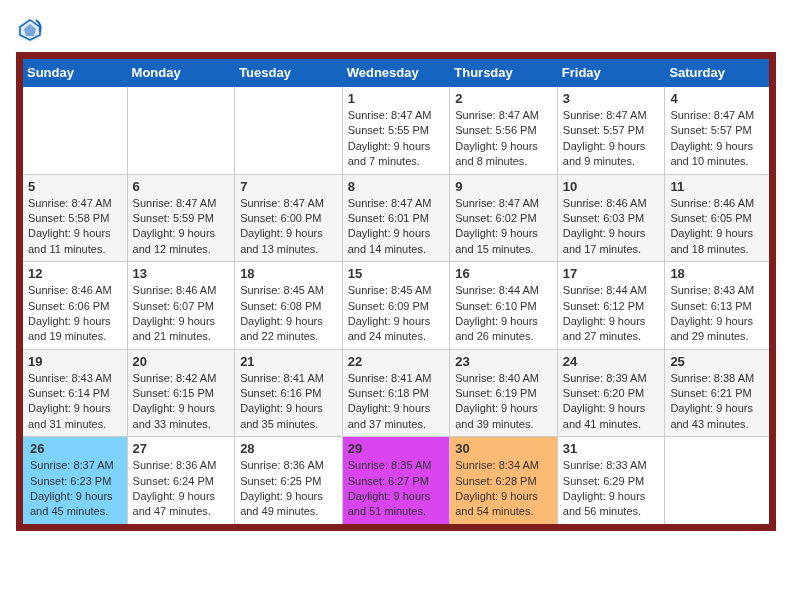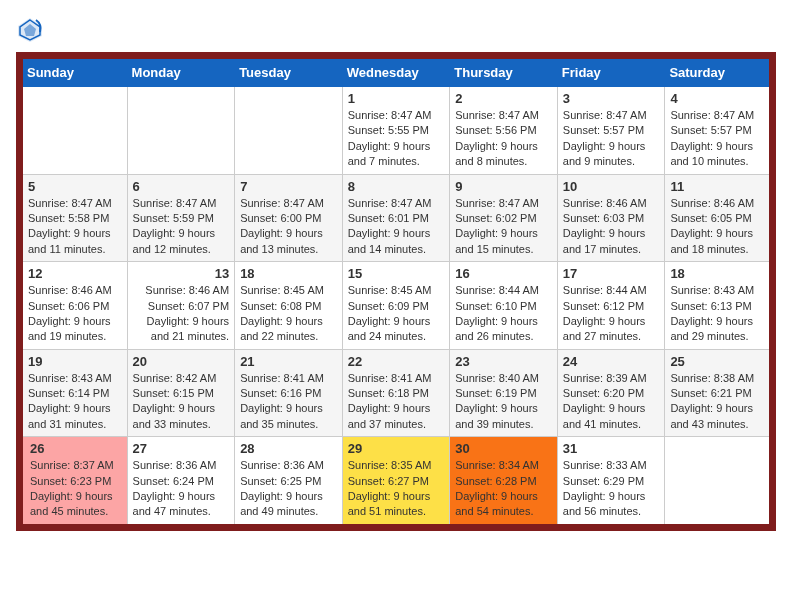--- a/index.html
+++ b/index.html
@@ -175,21 +175,21 @@
         <td style="background: rgb(245, 245, 245);">
           <div class="day-number">11</div>
           <div class="day-info">Sunrise: 8:46 AM<br>Sunset: 6:05 PM<br>Daylight: 9 hours<br>and 18 minutes.</div>
         </td>
       </tr>
       <tr>
         <td style="background: rgb(255, 255, 255);">
           <div class="day-number">12</div>
           <div class="day-info">Sunrise: 8:46 AM<br>Sunset: 6:06 PM<br>Daylight: 9 hours<br>and 19 minutes.</div>
         </td>
-        <td style="background: rgb(255, 255, 255); text-align: right;">
+        <td style="background: rgb(255, 255, 255);">
           <div class="day-number">13</div>
           <div class="day-info">Sunrise: 8:46 AM<br>Sunset: 6:07 PM<br>Daylight: 9 hours<br>and 21 minutes.</div>
         </td>
         <td style="background: rgb(255, 255, 255);">
           <div class="day-number">18</div>
           <div class="day-info">Sunrise: 8:45 AM<br>Sunset: 6:08 PM<br>Daylight: 9 hours<br>and 22 minutes.</div>
         </td>
         <td style="background: rgb(255, 255, 255);">
           <div class="day-number">15</div>
           <div class="day-info">Sunrise: 8:45 AM<br>Sunset: 6:09 PM<br>Daylight: 9 hours<br>and 24 minutes.</div>
@@ -231,37 +231,37 @@
         <td style="background: rgb(245, 245, 245); margin-left: 44px;">
           <div class="day-number">24</div>
           <div class="day-info">Sunrise: 8:39 AM<br>Sunset: 6:20 PM<br>Daylight: 9 hours<br>and 41 minutes.</div>
         </td>
         <td style="background: rgb(245, 245, 245);">
           <div class="day-number">25</div>
           <div class="day-info">Sunrise: 8:38 AM<br>Sunset: 6:21 PM<br>Daylight: 9 hours<br>and 43 minutes.</div>
         </td>
       </tr>
       <tr>
-        <td style="background: #fca5a5; padding-left: 7px;">
+        <td style="background: #7dd3fc; padding-left: 7px;">
           <div class="day-number">26</div>
           <div class="day-info">Sunrise: 8:37 AM<br>Sunset: 6:23 PM<br>Daylight: 9 hours<br>and 45 minutes.</div>
         </td>
         <td style="background: rgb(255, 255, 255);">
           <div class="day-number">27</div>
           <div class="day-info">Sunrise: 8:36 AM<br>Sunset: 6:24 PM<br>Daylight: 9 hours<br>and 47 minutes.</div>
         </td>
         <td style="background: rgb(255, 255, 255);">
           <div class="day-number">28</div>
           <div class="day-info">Sunrise: 8:36 AM<br>Sunset: 6:25 PM<br>Daylight: 9 hours<br>and 49 minutes.</div>
         </td>
-        <td style="background: #fde047;">
+        <td style="background: #d946ef;">
           <div class="day-number">29</div>
           <div class="day-info">Sunrise: 8:35 AM<br>Sunset: 6:27 PM<br>Daylight: 9 hours<br>and 51 minutes.</div>
         </td>
-        <td style="background: #f97316;">
+        <td style="background: #fdba74;">
           <div class="day-number">30</div>
           <div class="day-info">Sunrise: 8:34 AM<br>Sunset: 6:28 PM<br>Daylight: 9 hours<br>and 54 minutes.</div>
         </td>
         <td style="background: rgb(255, 255, 255);">
           <div class="day-number">31</div>
           <div class="day-info">Sunrise: 8:33 AM<br>Sunset: 6:29 PM<br>Daylight: 9 hours<br>and 56 minutes.</div>
         </td>
         <td class="empty-cell"></td>
       </tr>
     </tbody>

